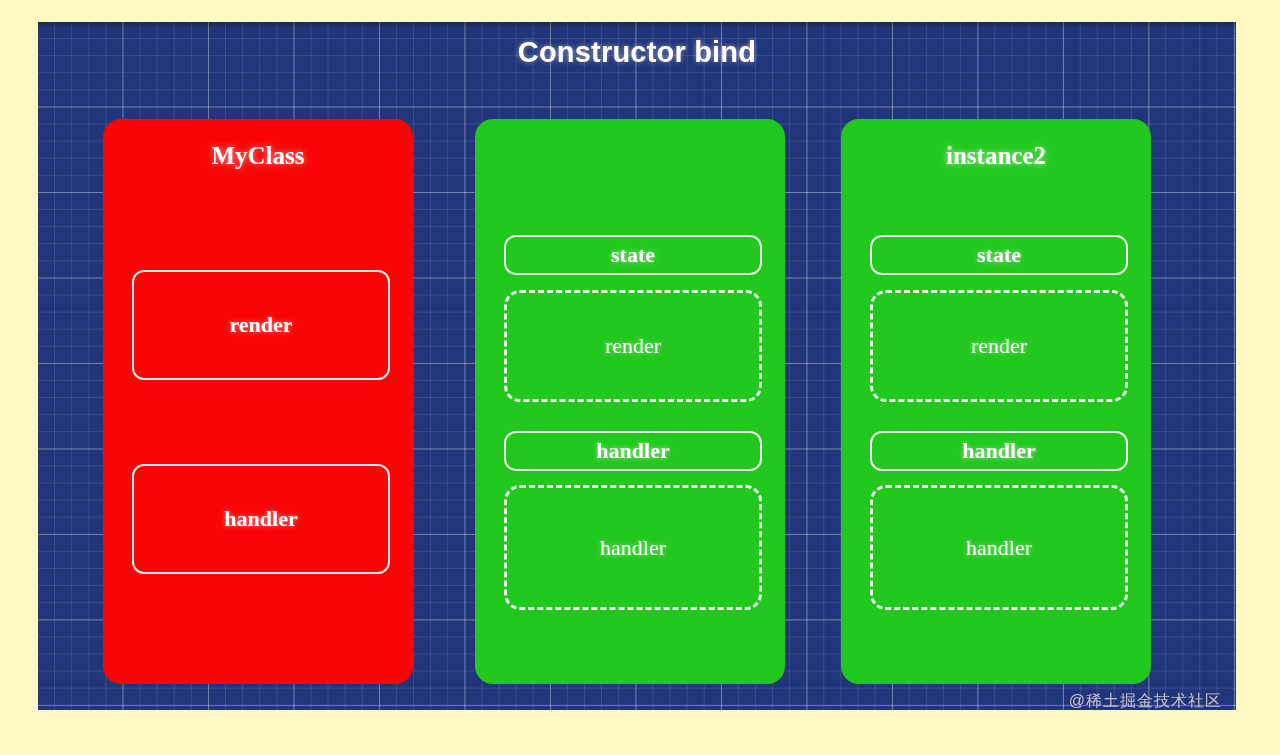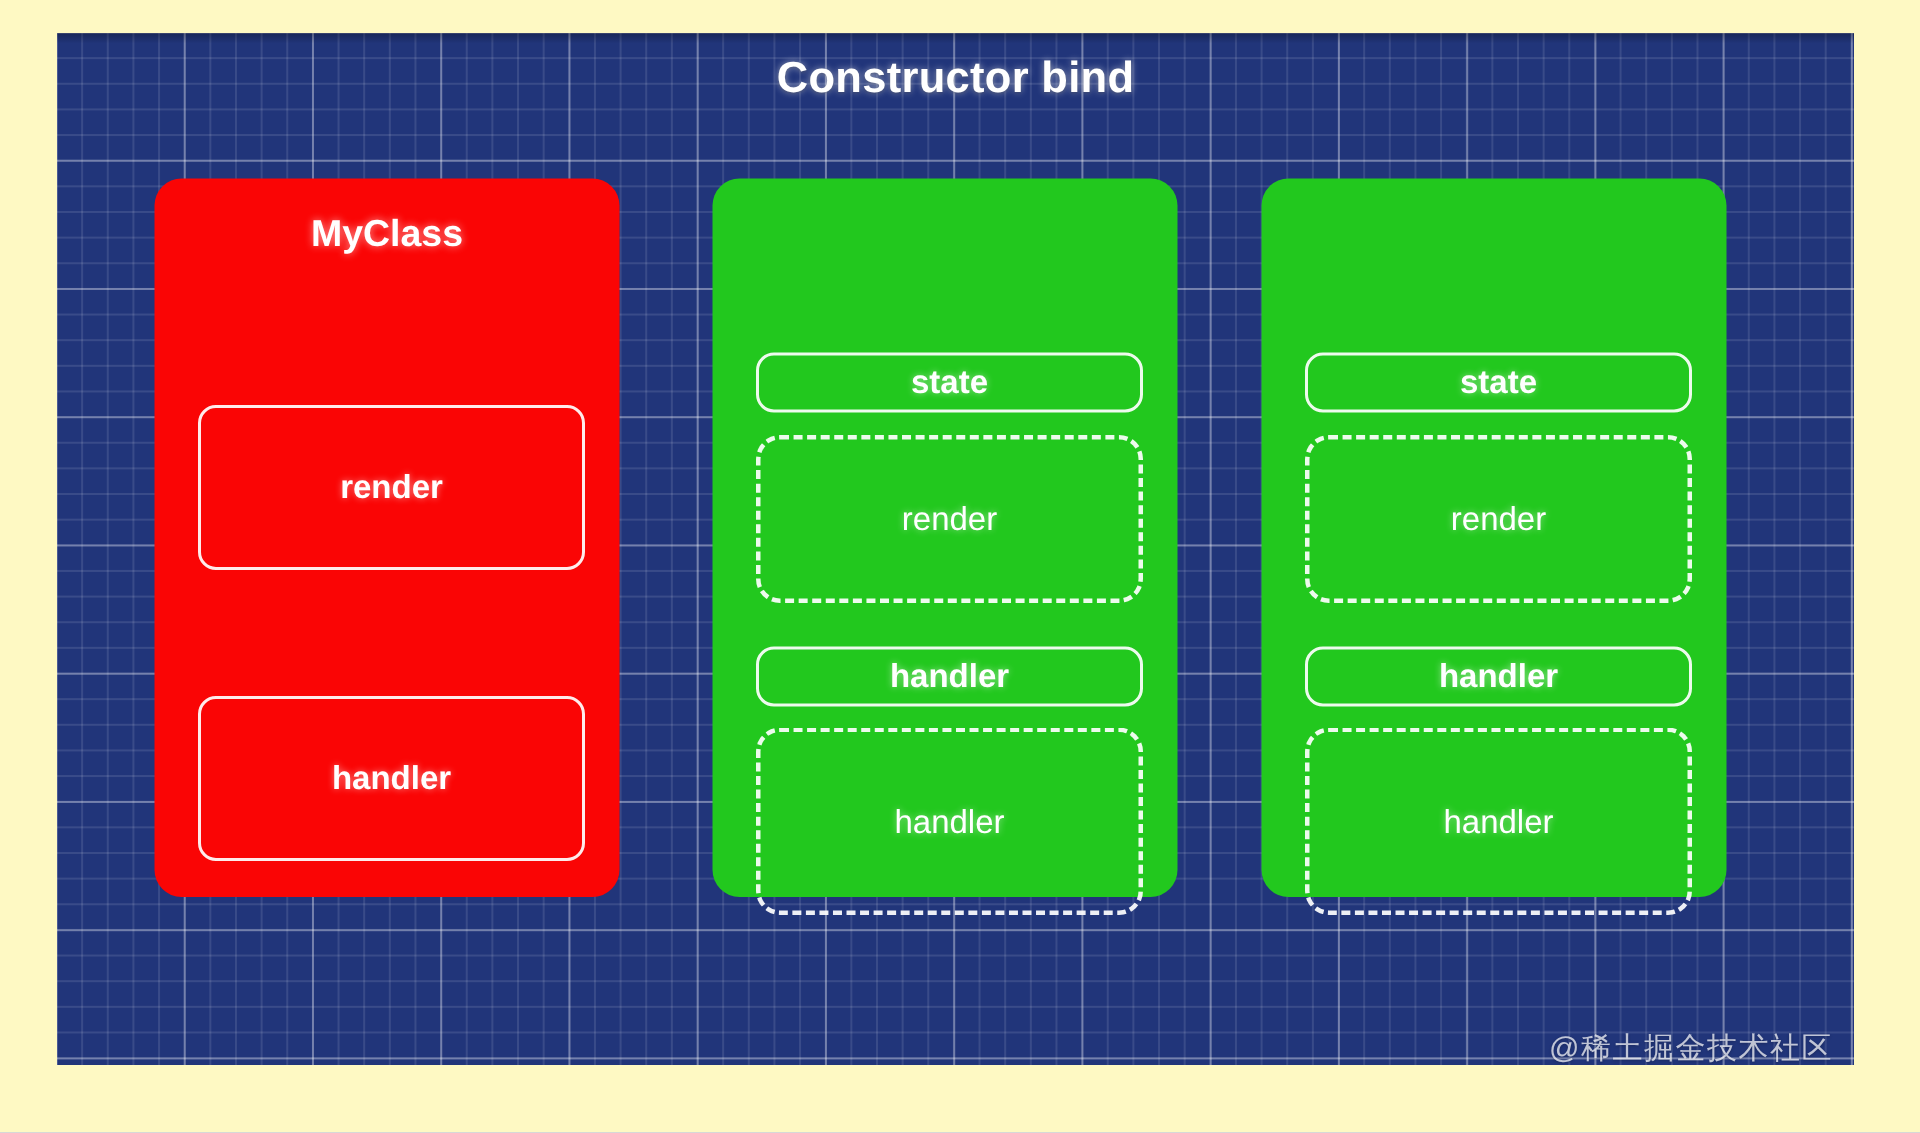--- a/index.html
+++ b/index.html
@@ -42,22 +42,23 @@
     font-size:29px;
     font-weight:bold;
     letter-spacing:0.2px;
     text-shadow:0 0 5px rgba(255,255,255,0.55), 0 1px 2px rgba(0,0,0,0.35);
   }
 
   
   .panel {
     position:absolute;
     top:97px;
-    height:479px;
+    height:565px;
     border-radius:18px;
+    font-family:Liberation Serif, serif;
   }
   .panel-title {
     position:absolute;
     left:0; width:100%;
     top:23px;
     text-align:center;
     color:#ffffff;
     font-size:25px;
     font-weight:bold;
     text-shadow:0 0 6px rgba(255,255,255,0.6);
@@ -97,21 +98,21 @@
   .m-render-dash  { top:171px; height:112px; }
   .m-handler      { top:312px; height:40px; }
   .m-handler-dash { top:366px; height:125px; }
 
   
   #watermark {
     position:absolute;
     right:14px;
     bottom:-2px;
     color:rgba(255,255,255,0.72);
-    font-size:20px;
+    font-size:16px;
     letter-spacing:1px;
     text-shadow:0 1px 2px rgba(0,0,0,0.25);
     white-space:nowrap;
   }
 </style>
 </head>
 <body>
 
 <div id="stage">
 
@@ -144,20 +145,21 @@
       <div class="member solid m-handler bold-label">
         <span>handler</span>
       </div>
 
       <div class="member dashed m-handler-dash">
         <span>handler</span>
       </div>
     </div>
 
     <div class="panel" id="panel-instance2">
+      <div class="panel-title">instance2</div>
 
       <div class="member solid m-state bold-label">
         <span>state</span>
       </div>
 
       <div class="member dashed m-render-dash">
         <span>render</span>
       </div>
 
       <div class="member solid m-handler bold-label">

